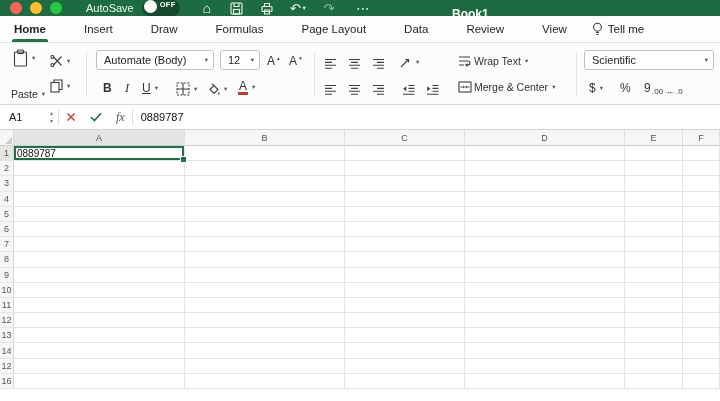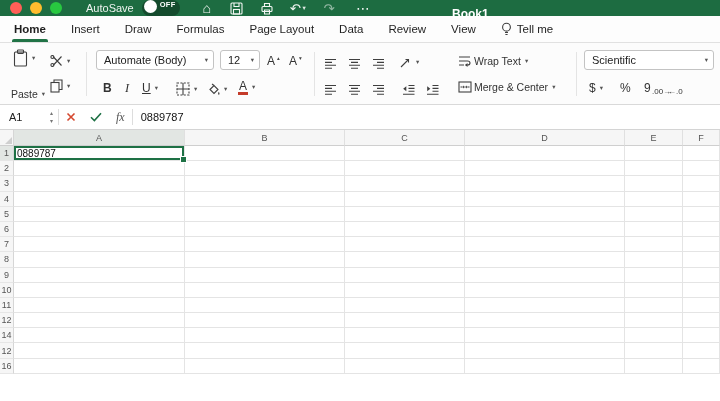--- a/index.html
+++ b/index.html
@@ -17,21 +17,21 @@
   .knob{width:13px;height:13px;border-radius:50%;background:#fff;margin-left:2px}
   .toggle .off{font-size:7.5px;font-weight:700;color:#fff;margin-left:3px;letter-spacing:.3px}
   .tbic{display:inline-flex;align-items:center;justify-content:center;color:#f2f6f3;font-size:13px;margin-left:16px;min-width:14px}
   .tbic.first{margin-left:20px}
   .tbic.dim{opacity:.55}
   .wtitle{position:absolute;left:452px;top:0;line-height:28px;font-size:12px;font-weight:700;color:#fff}
   .titlebar .chev::after{color:#dfe9e3}
 
   
   .tabs{height:27px;background:#fdfdfd;border-bottom:1px solid #e1e1e1;display:flex;align-items:center;padding-left:14px}
-  .tabs-items{display:flex;gap:25px;height:100%}
+  .tabs-items{display:flex;gap:38px;height:100%}
   .tab{display:flex;align-items:center;height:100%;position:relative;font-size:11.5px;color:#1f1f1f;white-space:nowrap}
   .tab.active{font-weight:700}
   .tab.active::after{content:"";position:absolute;left:-2px;right:-2px;bottom:0;height:3px;background:#217346;border-radius:2px 2px 0 0}
   .tellme{display:flex;align-items:center;gap:5px;margin-left:25px;font-size:11.5px;height:100%}
 
   
   .ribbon{position:relative;height:62px;background:#fcfcfc;border-bottom:1px solid #d9d9d9}
   .sep{position:absolute;top:9px;height:44px;width:1px;background:#e4e4e4}
   .rabs{position:absolute;display:inline-flex;align-items:center;gap:2px;height:18px;font-size:10.5px;color:#333;white-space:nowrap}
   .selbox{position:absolute;height:20px;background:#fff;border:1px solid #c3c3c3;border-radius:3px;
@@ -445,20 +445,29 @@
       <div class="grow">
         <div class="rh">12</div>
         <div class="cell" style="width: 171px;"></div>
         <div class="cell" style="width: 160px;"></div>
         <div class="cell" style="width: 120px;"></div>
         <div class="cell" style="width: 160px;"></div>
         <div class="cell" style="width: 58px;"></div>
         <div class="cell" style="width: 37px;"></div>
       </div>
       <div class="grow">
+        <div class="rh">13</div>
+        <div class="cell" style="width: 171px;"></div>
+        <div class="cell" style="width: 160px;"></div>
+        <div class="cell" style="width: 120px;"></div>
+        <div class="cell" style="width: 160px;"></div>
+        <div class="cell" style="width: 58px;"></div>
+        <div class="cell" style="width: 37px;"></div>
+      </div>
+      <div class="grow">
         <div class="rh">14</div>
         <div class="cell" style="width: 171px;"></div>
         <div class="cell" style="width: 160px;"></div>
         <div class="cell" style="width: 120px;"></div>
         <div class="cell" style="width: 160px;"></div>
         <div class="cell" style="width: 58px;"></div>
         <div class="cell" style="width: 37px;"></div>
       </div>
       <div class="grow">
         <div class="rh">12</div>

